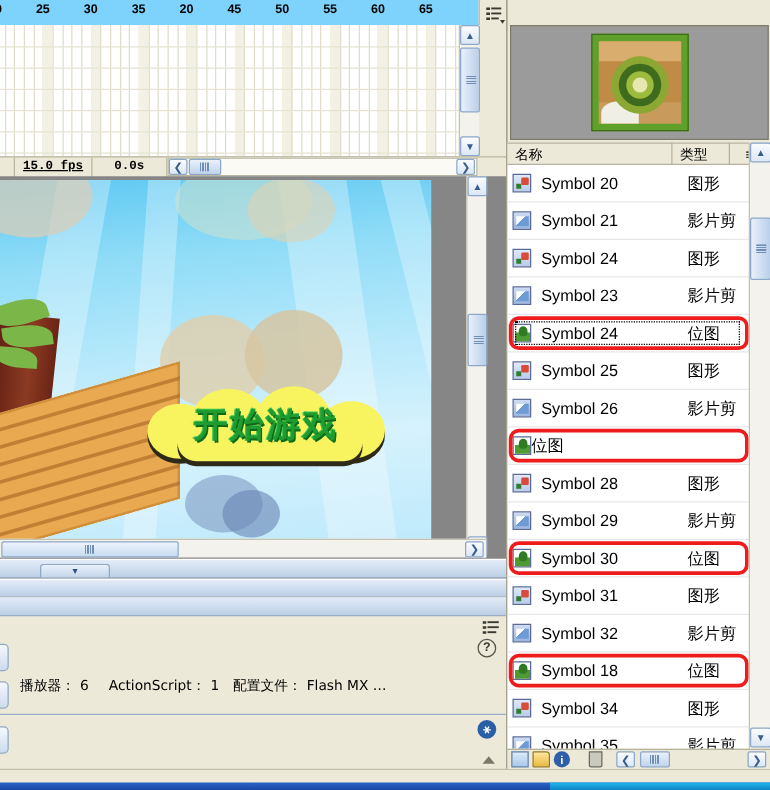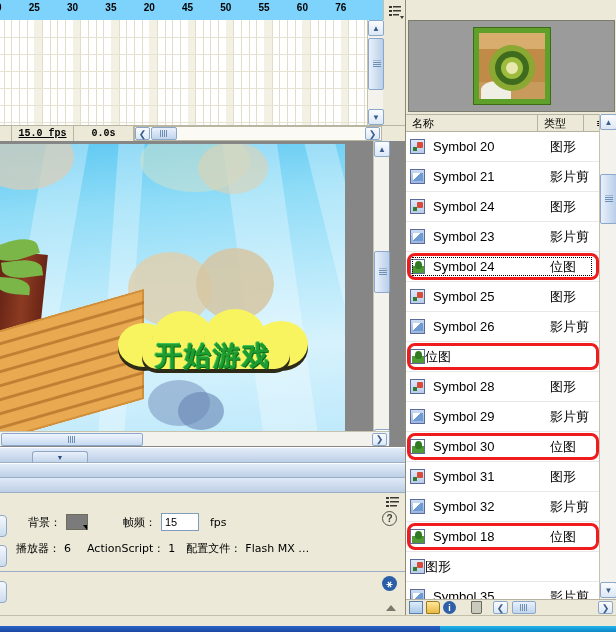--- a/index.html
+++ b/index.html
@@ -112,21 +112,21 @@
     position: absolute; left: -10px; top: 108px; width: 52px; height: 115px;
     background: linear-gradient(90deg,#5d1d12,#8c3b22 60%,#6a2415);
     transform: rotate(6deg);
   }
   .leaf { position:absolute; background:#7ab648; border-radius: 0 60% 0 60%; }
   #btn-art {
     position: absolute; left: 118px; top: 165px; width: 190px; height: 62px;
   }
   .blob { position: absolute; background: #f7f45f; border-radius: 50%; box-shadow: 0 4px 0 #2d2a17; }
   #btn-text {
-    position: absolute; left: 0; top: 16px; width: 190px; height: 62px;
+    position: absolute; left: 0; top: 0; width: 190px; height: 62px;
     display: flex; align-items: center; justify-content: center;
     font-family: "DejaVu Sans", sans-serif;
     font-size: 27px; font-weight: bold; letter-spacing: 2px;
     color: #1f9c2f;
     text-shadow: 1px 1px 0 #0c6a18, -1px 0 0 #43c457, 0 -1px 0 #43c457;
     z-index: 4;
   }
   #stage-vscroll {
     position: absolute; right: 16px; top: 0; width: 16px; height: 305px;
     background: #f3f2ec; border-left: 1px solid #c5c3b0;
@@ -292,21 +292,21 @@
       <div id="ruler">
           <div class="tick-num" style="left: -4px;">20</div>
           <div class="tick-num" style="left: 34.3px;">25</div>
           <div class="tick-num" style="left: 72.6px;">30</div>
           <div class="tick-num" style="left: 110.9px;">35</div>
           <div class="tick-num" style="left: 149.2px;">20</div>
           <div class="tick-num" style="left: 187.5px;">45</div>
           <div class="tick-num" style="left: 225.8px;">50</div>
           <div class="tick-num" style="left: 264.1px;">55</div>
           <div class="tick-num" style="left: 302.4px;">60</div>
-          <div class="tick-num" style="left: 340.7px;">76</div>
+          <div class="tick-num" style="left: 340.7px;">65</div>
           <div class="tick-mark" style="left: 4px;"></div>
           <div class="tick-mark" style="left: 11px;"></div>
           <div class="tick-mark" style="left: 19px;"></div>
           <div class="tick-mark" style="left: 27px;"></div>
           <div class="tick-mark" style="left: 34px;"></div>
           <div class="tick-mark" style="left: 42px;"></div>
           <div class="tick-mark" style="left: 50px;"></div>
           <div class="tick-mark" style="left: 57px;"></div>
           <div class="tick-mark" style="left: 65px;"></div>
           <div class="tick-mark" style="left: 73px;"></div>
@@ -551,27 +551,20 @@
               <rect x="4" y="9" width="7" height="1.5"></rect>
           </g>
         </svg>
       </div>
 
       <div id="props-body">
         <div class="side-tab" style="top:22px"></div>
         <div class="side-tab" style="top:52px"></div>
         <div class="side-tab" style="top:88px"></div>
 
-        <div class="prop-row" style="left:28px;top:20px;">
-          <span class="prop-label">背景：</span>
-          <span class="swatch"></span>
-          <span class="prop-label" style="margin-left:30px;">帧频：</span>
-          <span class="prop-input">15</span>
-          <span class="prop-label" style="margin-left:6px;">fps</span>
-        </div>
 
         <div class="prop-row" style="left:16px;top:48px;gap:4px;">
           <span class="prop-label">播放器：</span>
           <span class="prop-label">6</span>
           <span class="prop-label" style="margin-left:12px;">ActionScript：</span>
           <span class="prop-label">1</span>
           <span class="prop-label" style="margin-left:7px;">配置文件：</span>
           <span class="prop-label">Flash MX …</span>
         </div>
 
@@ -679,20 +672,21 @@
           <div class="row-type">影片剪</div>
         </div>
         <div class="lib-row">
           <div class="row-icon ico-bitmap"></div>
           <div class="row-name">Symbol 18</div>
           <div class="row-type">位图</div>
           <div class="red-box" style="border-color: rgb(238, 28, 28);"></div>
         </div>
         <div class="lib-row">
           <div class="row-icon ico-graphic"></div>
+          <div class="row-name">Symbol 34</div>
           <div class="row-type">图形</div>
         </div>
         <div class="lib-row">
           <div class="row-icon ico-movie"></div>
           <div class="row-name">Symbol 35</div>
           <div class="row-type">影片剪</div>
         </div>
       </div>
 
     <div id="lib-vscroll">

